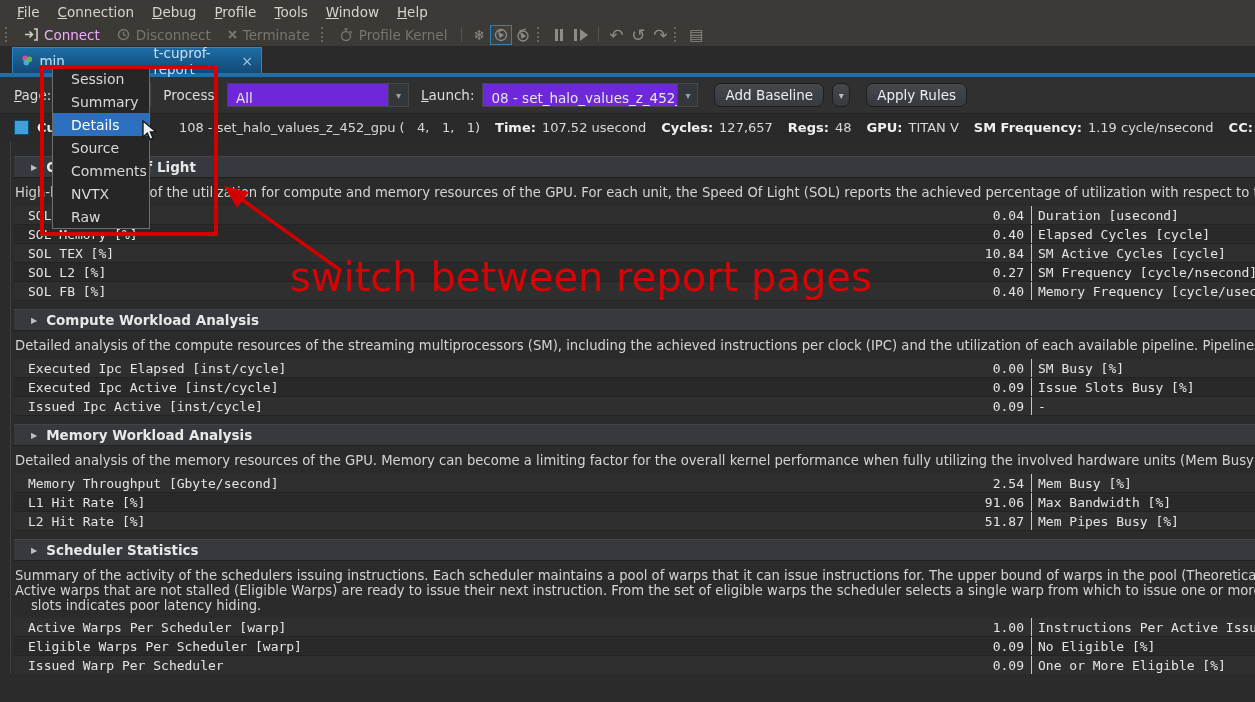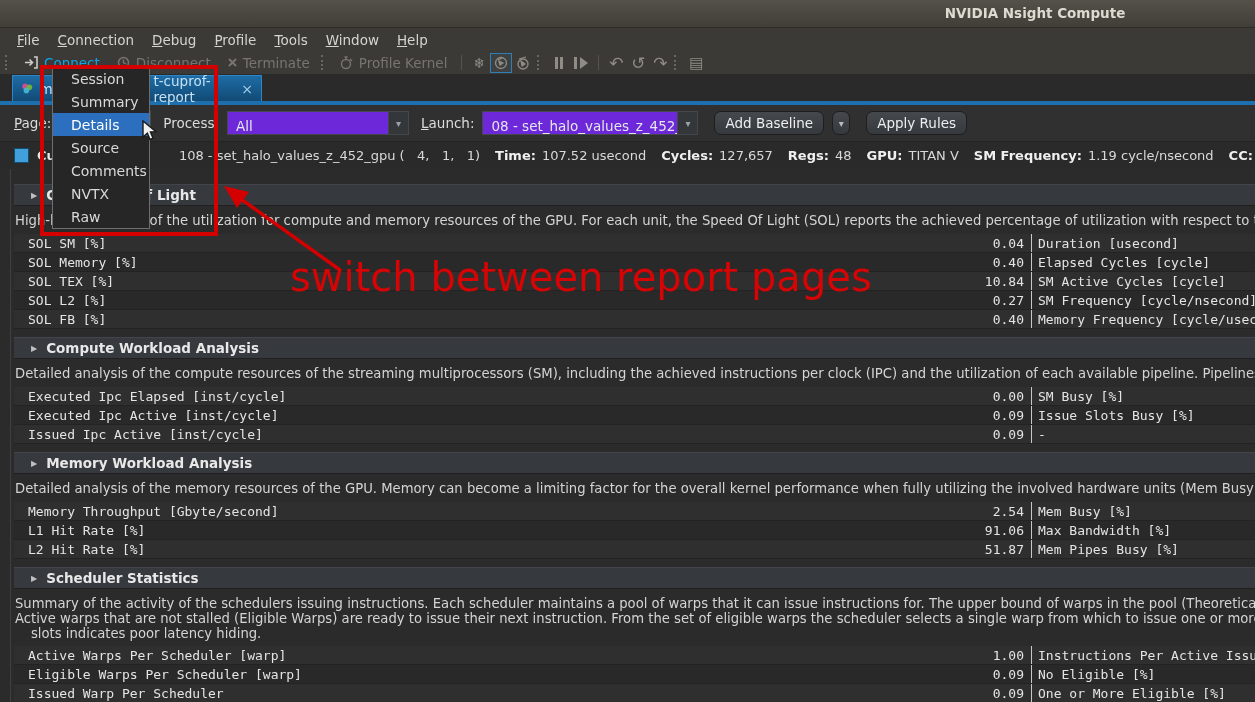--- a/index.html
+++ b/index.html
@@ -12,21 +12,21 @@
   
   .titlebar { height:28px; background:linear-gradient(#545149,#403e37); position:relative; border-bottom:1px solid #2e2c27; }
   .titlebar .title { position:absolute; left:900px; width:270px; top:5px; text-align:center; font-weight:bold; color:#dedad0; font-size:13.5px; }
   
   .menubar { height:23px; background:#3b3a36; display:flex; align-items:center; padding-left:8px; }
   .menubar .mitem { padding:2px 9px; color:#d6d4ce; font-size:13.5px; display:inline-block; }
   .menubar .mitem::first-letter { text-decoration:underline; }
   
   .toolbar { height:24px; background:#3b3a36; border-bottom:1px solid #2c2b27; display:flex; align-items:center; padding-left:2px; }
   .grip { width:5px; height:15px; border-left:2px dotted #6a675d; margin:0 6px 0 3px; }
-  .tbtn { display:flex; align-items:center; gap:5px; padding:0 8px; font-size:13.5px; color:#0ea5e9; height:22px; }
+  .tbtn { display:flex; align-items:center; gap:5px; padding:0 8px; font-size:13.5px; color:#f0abfc; height:22px; }
   .tbtn.disabled { color:#77756d; }
   .tbtn svg { display:block; }
   .ticon { width:22px; height:20px; display:flex; align-items:center; justify-content:center; color:#8e8c84; font-size:14px; }
   .ticon.framed { border:1px solid #2f7fb8; background:#3f4140; }
   .tsepline { width:1px; height:15px; background:#55534b; margin:0 6px; }
   .bars { display:inline-flex; gap:2px; align-items:center; height:12px; }
   .bars i { display:block; width:3px; height:12px; background:#8e8c84; }
   .tri { display:block; width:0; height:0; border-left:8px solid #8e8c84; border-top:6px solid transparent; border-bottom:6px solid transparent; margin-left:1px; }
   
   .tabbar { height:26px; background:#2a2a2a; display:flex; align-items:flex-end; padding-left:12px; }
@@ -82,23 +82,20 @@
   .redbox { position:absolute; left:40px; top:65px; width:178px; height:171px; border:4px solid #d40000; z-index:11; }
   .ann-text { position:absolute; left:290px; top:254px; font-size:40px; color:#d60404; z-index:11; white-space:nowrap; }
   .ann-svg { position:absolute; left:0; top:0; width:1255px; height:702px; z-index:11; pointer-events:none; }
   .cursor-svg { position:absolute; left:142px; top:120px; z-index:13; }
 </style>
 </head>
 <body>
 
 <div class="window">
 
-  <div class="titlebar">
-    <span class="title">NVIDIA Nsight Compute</span>
-  </div>
 
   <div class="menubar">
 
       <span class="mitem">File</span>
 
       <span class="mitem">Connection</span>
 
       <span class="mitem">Debug</span>
 
       <span class="mitem">Profile</span>

